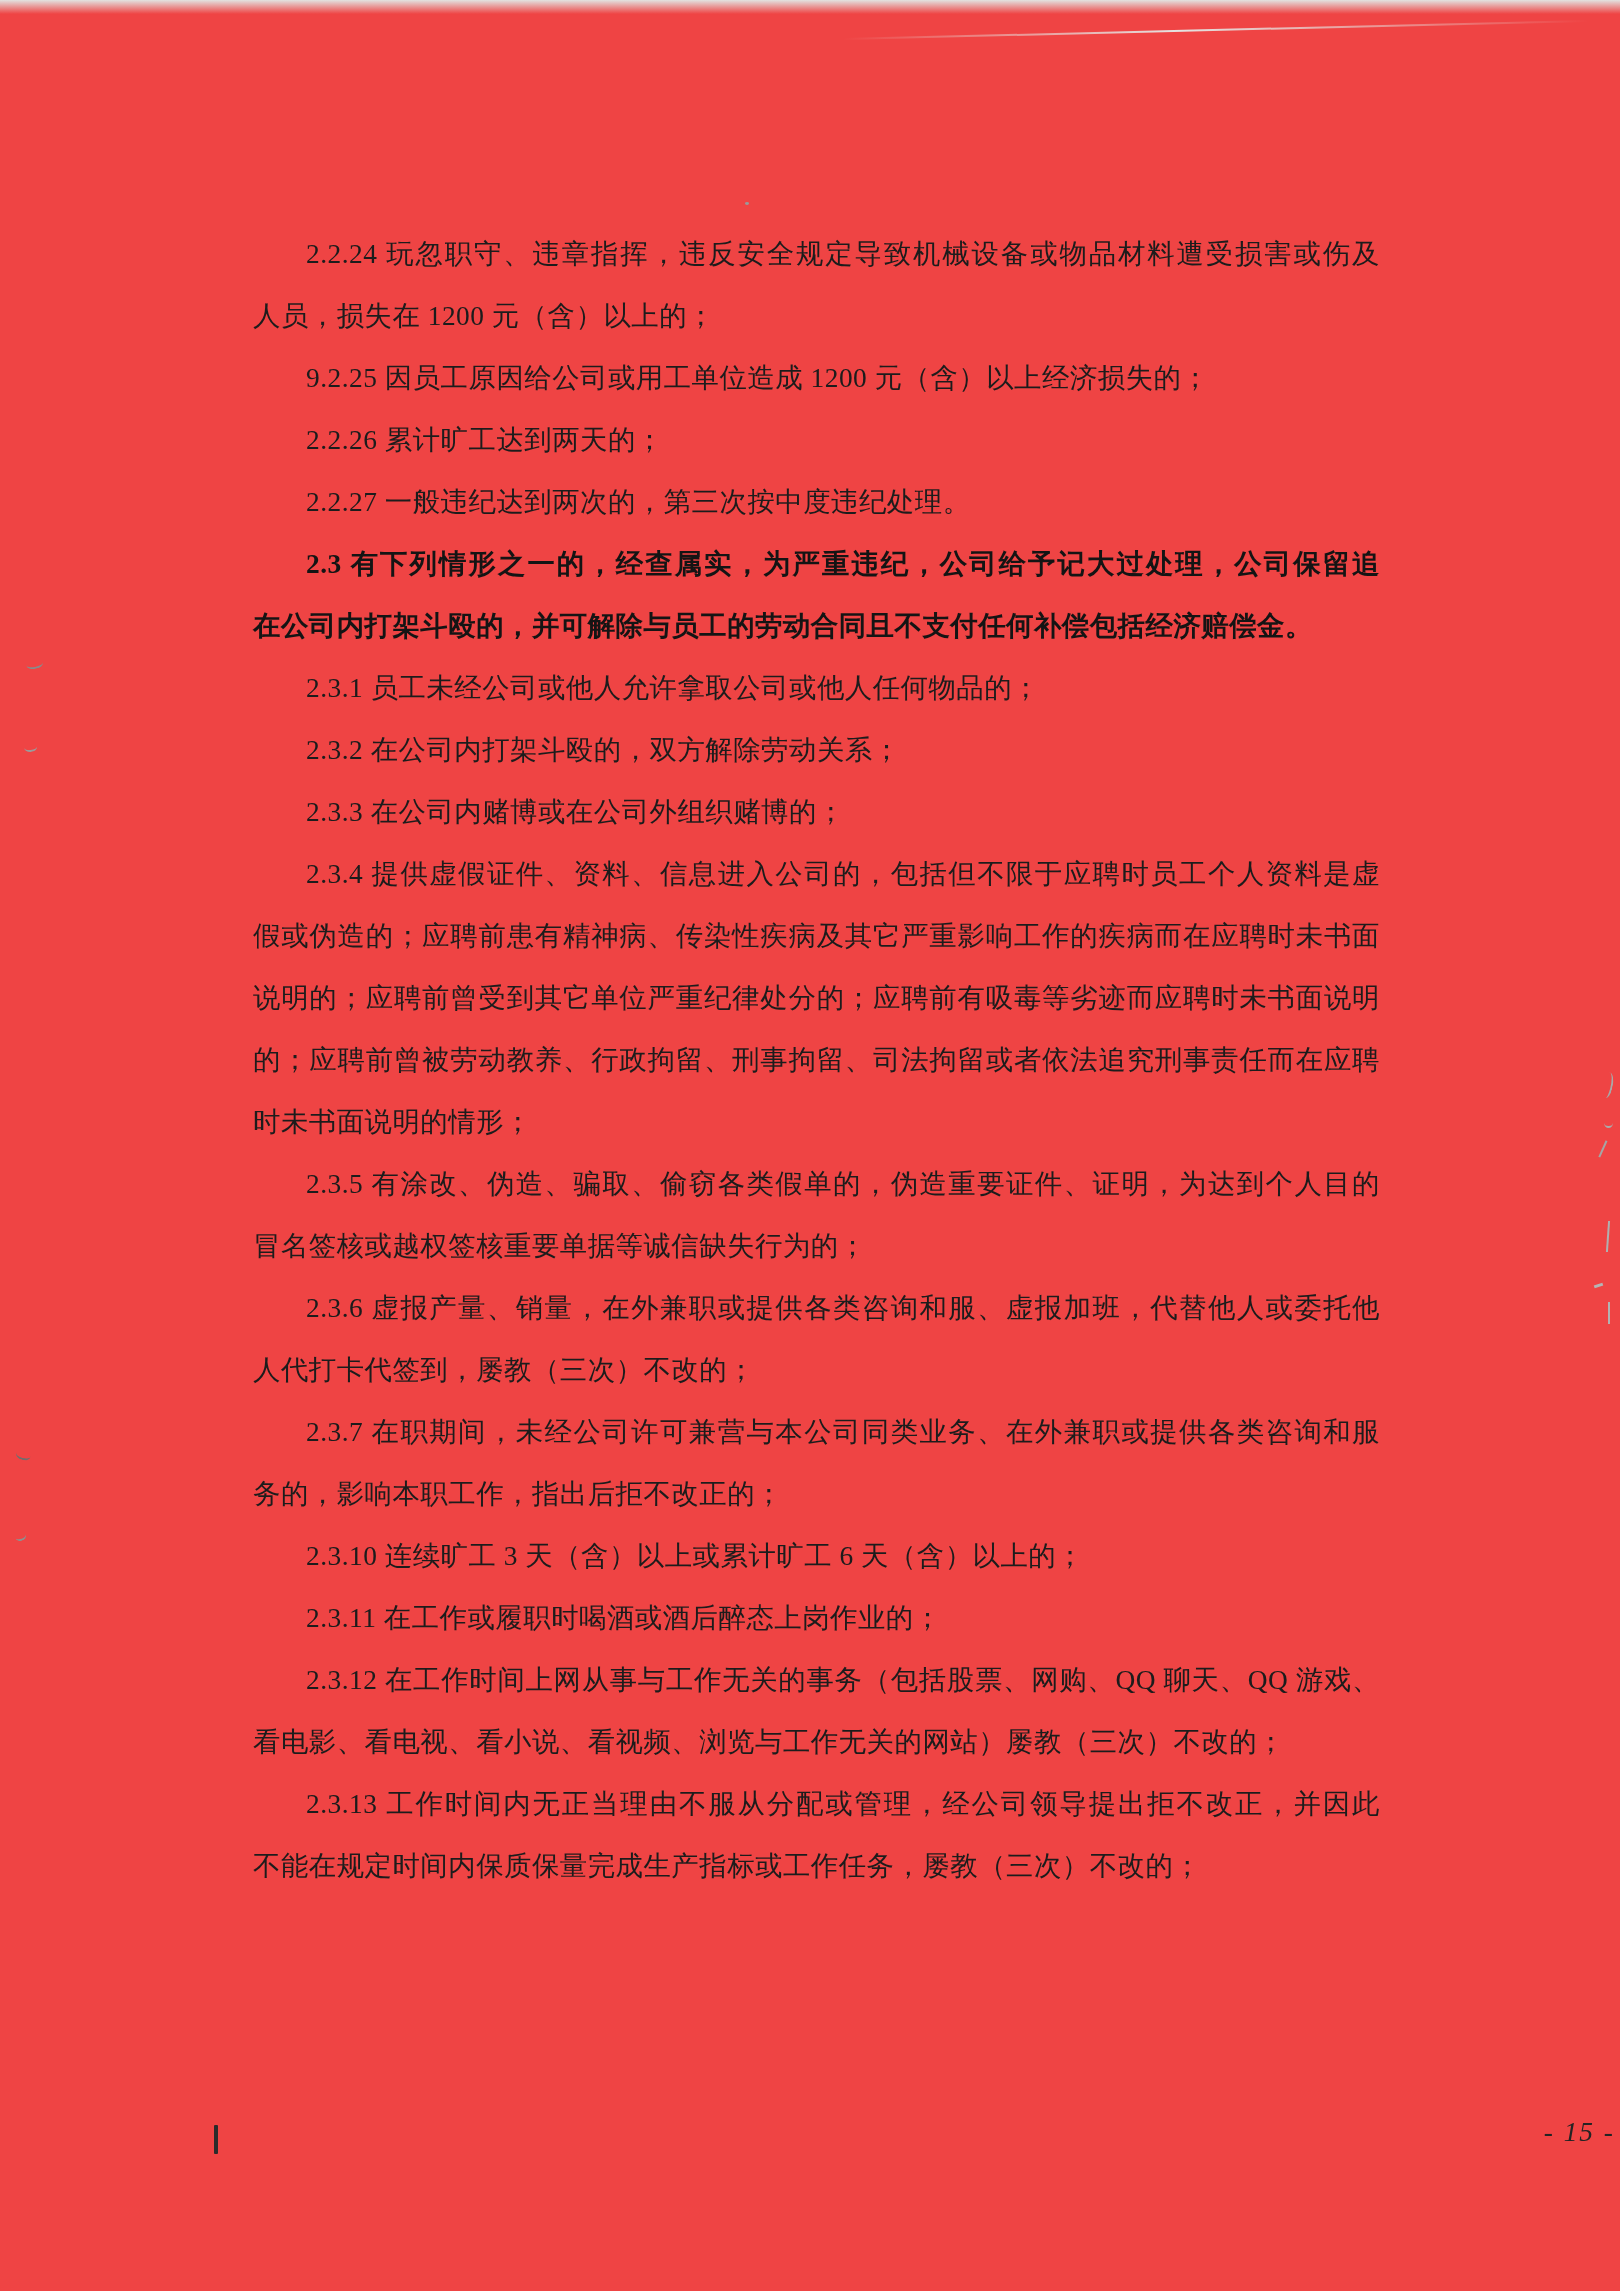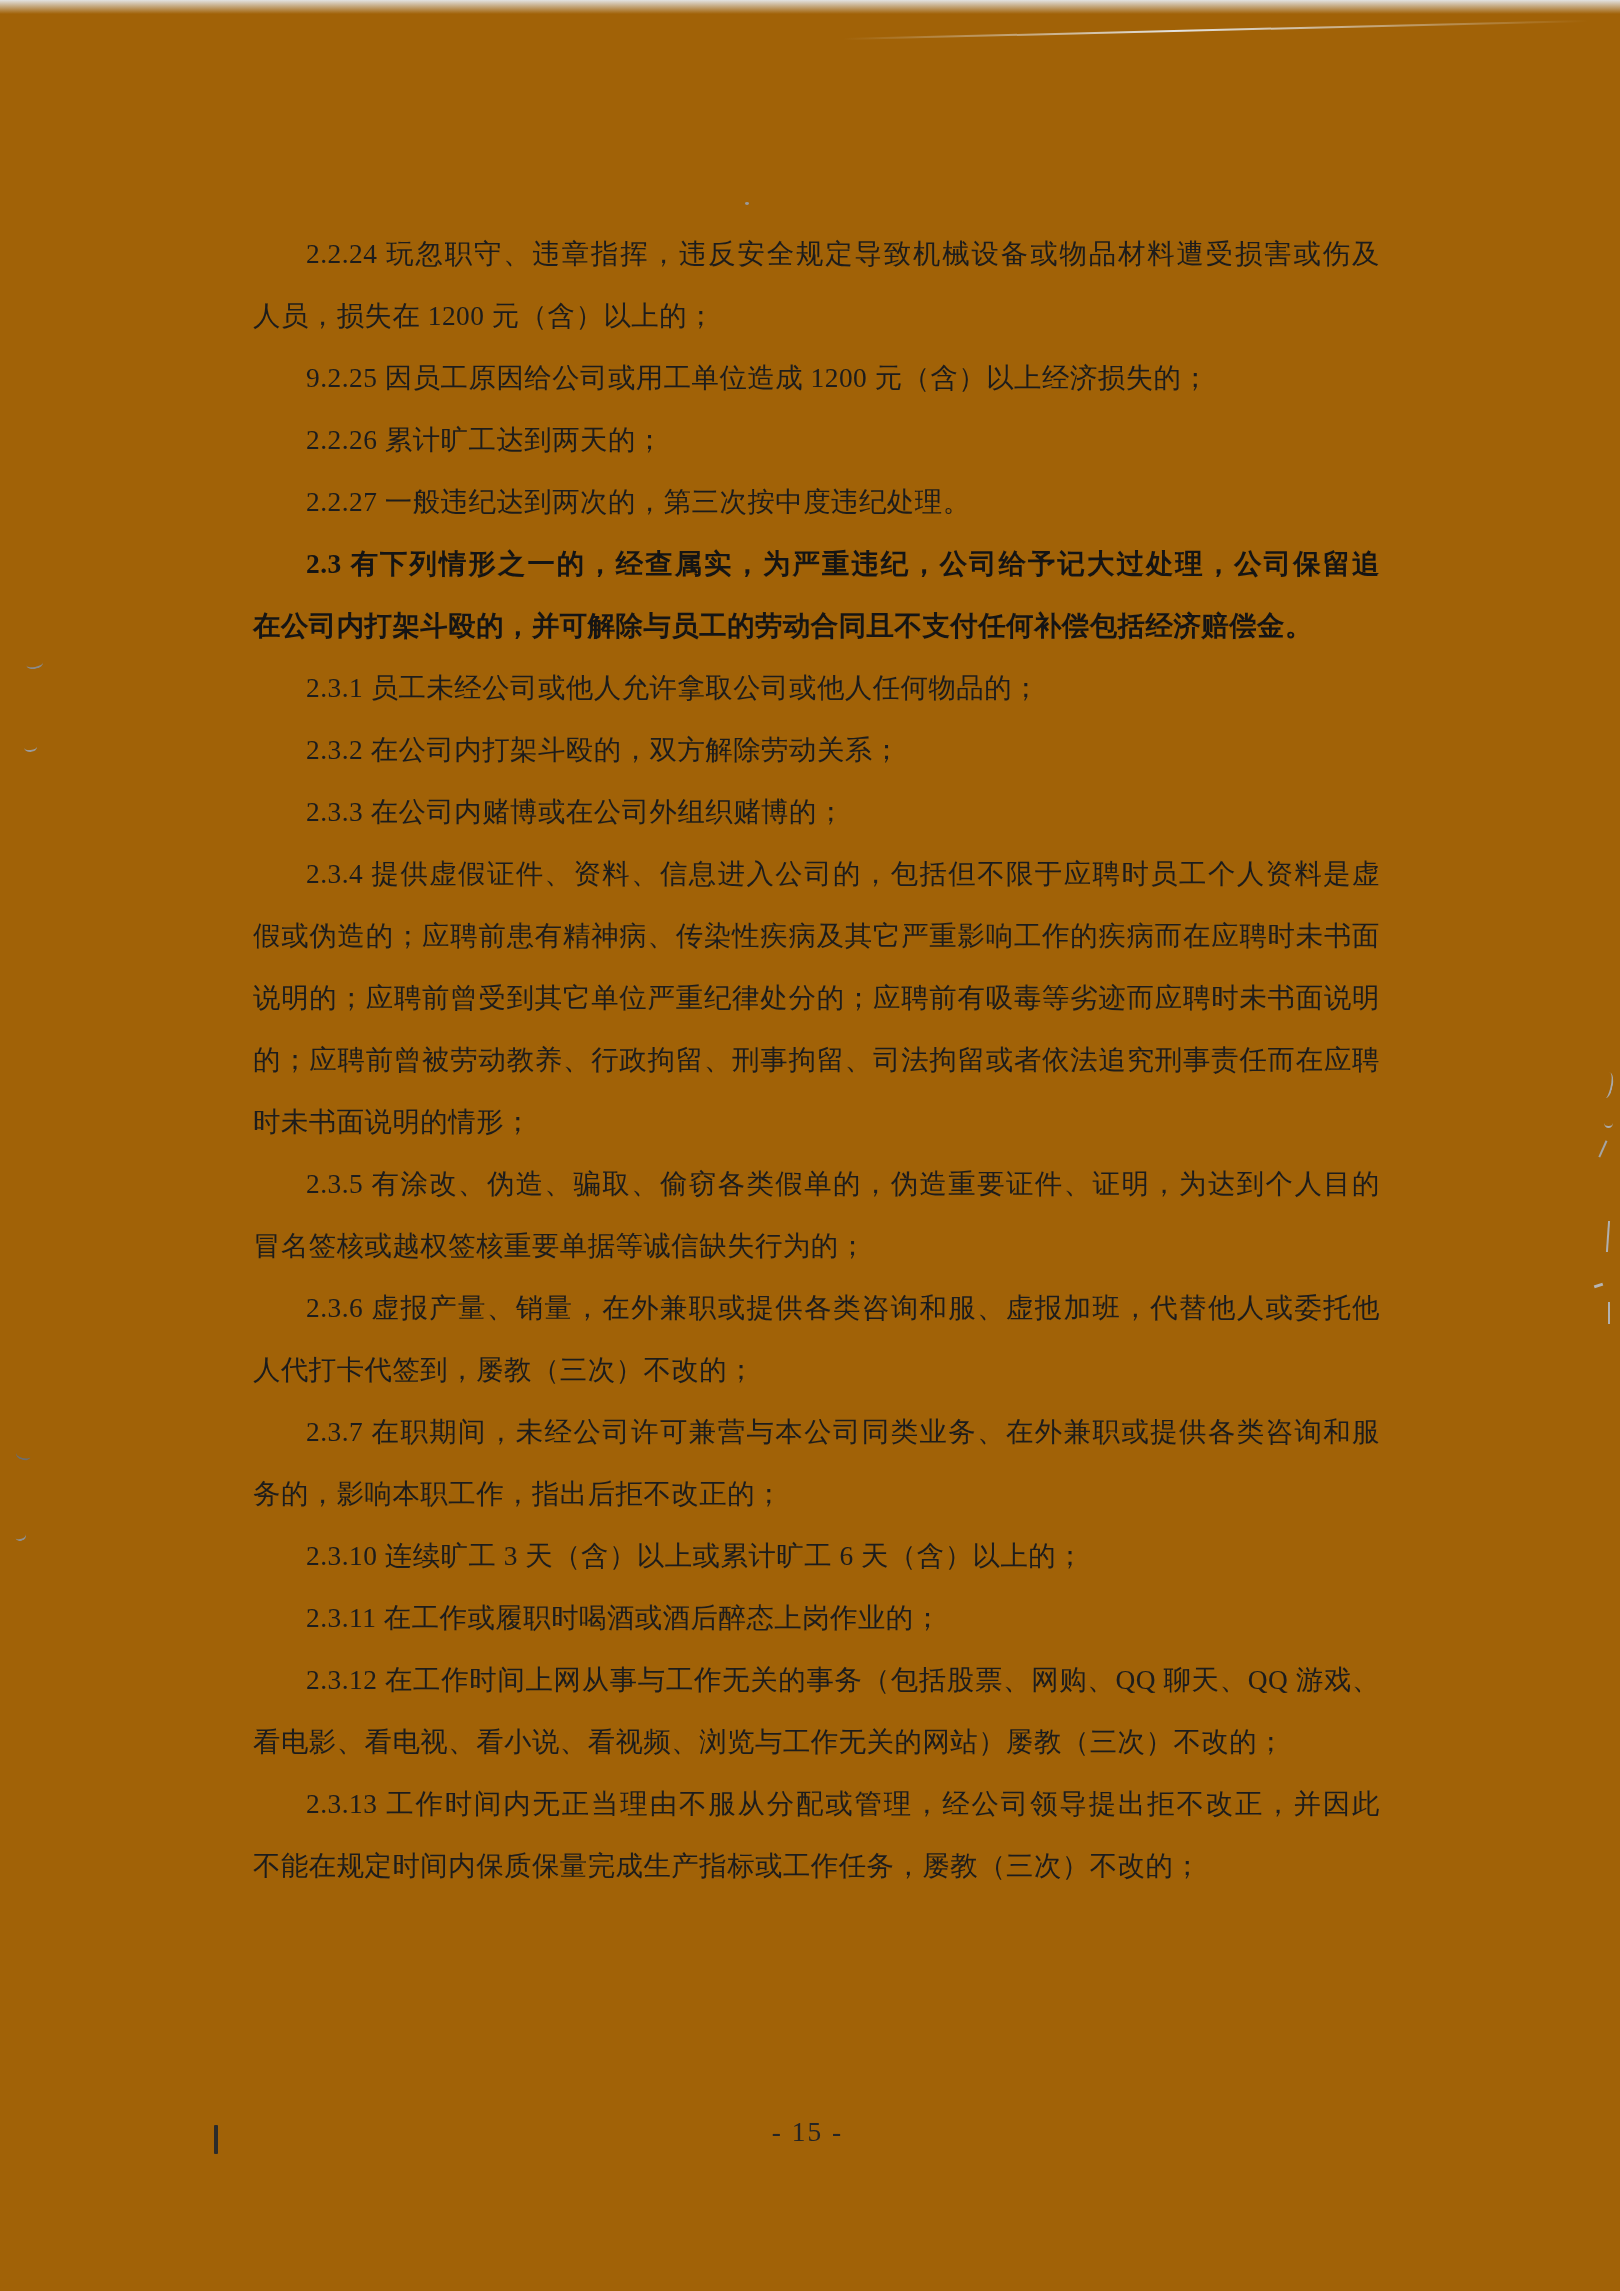--- a/index.html
+++ b/index.html
@@ -4,21 +4,21 @@
 <style>
   html, body {
     margin: 0;
     padding: 0;
     background: #f4f4f2;
   }
   .page {
     position: relative;
     width: 1620px;
     height: 2292px;
-    background: #a16207;
+    background: #ef4444;
     overflow: hidden;
     font-family: "Liberation Serif", "DejaVu Serif", serif;
     color: #1c1c1c;
   }
   
   .edge-top {
     position: absolute; top: 0; left: 0; right: 0; height: 13.7px;
     background: linear-gradient(180deg, #e2e2e0, rgba(252,252,251,0));
   }
   .edge-streak {
@@ -42,24 +42,25 @@
     min-height: 62px;
   }
   .ln.last { text-align-last: left; }
   .ln.first { text-indent: 53px; }
   .ln.bold { font-weight: bold; color: #141414; }
   .page-num {
     position: absolute;
     top: 2117px;
     left: 0;
     width: 1615px;
-    text-align: center;
+    text-align: right;
     font-size: 27.4px;
     letter-spacing: 2px;
     color: #242424;
+    font-style: italic;
   }
   
   .art { position: absolute; pointer-events: none; }
   .art-check1 {
     left: 25.5px; top: 659px; width: 16.7px; height: 7.8px;
     border-bottom: 2px solid #8a8a8a; border-radius: 0 0 60% 60%;
     transform: rotate(-10deg);
   }
   .art-check2 {
     left: 23.5px; top: 743px; width: 12.7px; height: 6.9px;

